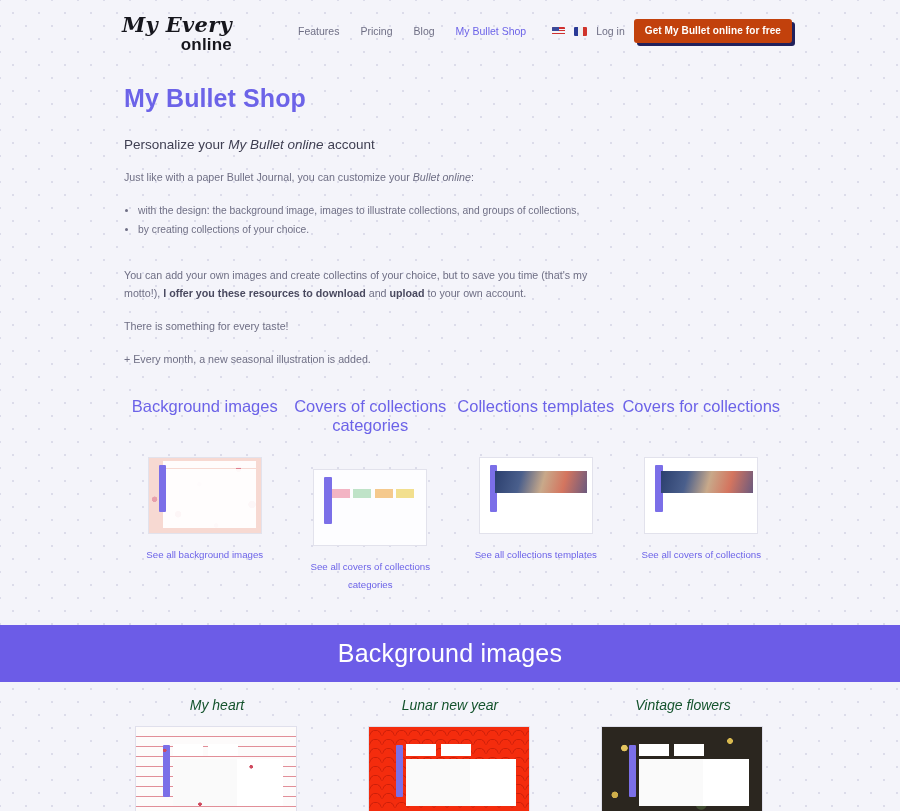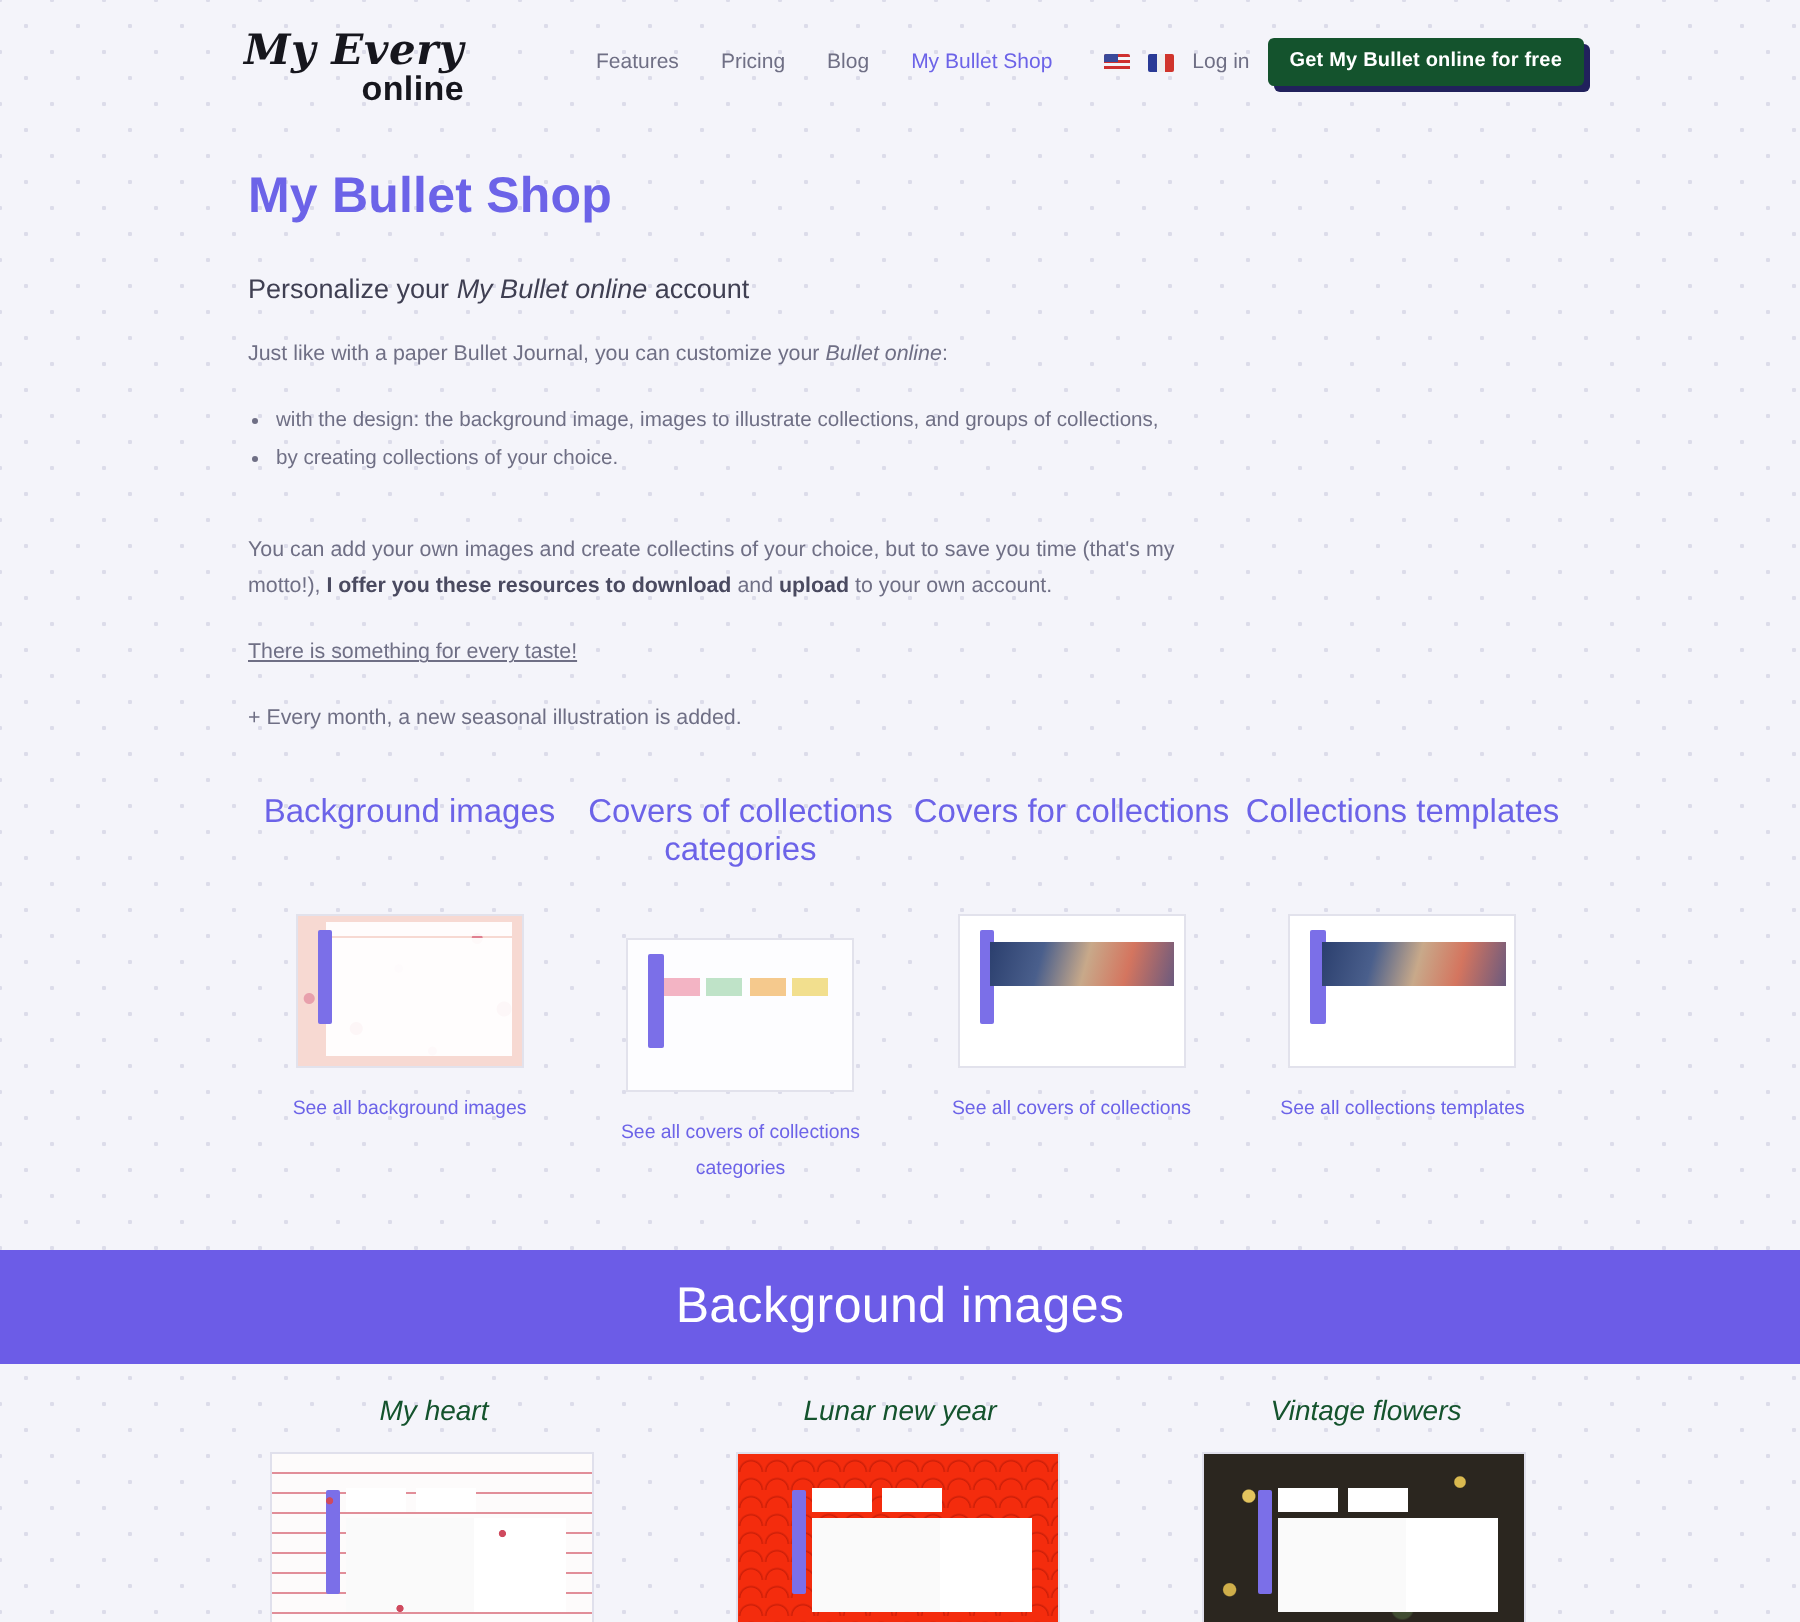--- a/index.html
+++ b/index.html
@@ -58,21 +58,21 @@
     display: flex;
     align-items: center;
     gap: 9px;
   }
   .flag { width: 13px; height: 9px; display: inline-block; border-radius: 1px; position: relative; overflow: hidden; }
   .flag-us { background: linear-gradient(to bottom, #cf3030 0 18%, #f4f4f8 18% 33%, #cf3030 33% 50%, #f4f4f8 50% 66%, #cf3030 66% 83%, #f4f4f8 83% 100%); }
   .flag-us::before { content:""; position:absolute; left:0; top:0; width:52%; height:55%; background:#3b4a9a; }
   .flag-fr { background: linear-gradient(to right, #2a3a96 0 33%, #efefef 33% 66%, #d0342c 66% 100%); }
   .login-link { font-size: 10.5px; color: #6f6f85; text-decoration: none; }
   .cta-btn {
-    background: #14532d;
+    background: #c2410c;
     color: #ffffff;
     font-size: 10px;
     font-weight: bold;
     padding: 6px 11px 7px;
     border: none;
     border-radius: 3px;
     box-shadow: 3px 3px 0 #21215c;
     cursor: pointer;
     white-space: nowrap;
     letter-spacing: .1px;
@@ -93,21 +93,21 @@
     color: #3f3f52;
     margin-bottom: 17px;
   }
   .subtitle i { font-style: italic; }
   .lead { font-size: 10.7px; color: #6f6f85; line-height: 1.5; }
   .lead i { font-style: italic; }
   .bullets { margin: 16px 0 0 14px; }
   .bullets li { font-size: 10.3px; color: #6f6f85; line-height: 1.85; list-style: disc; }
   .para { font-size: 10.7px; color: #6f6f85; line-height: 1.65; }
   .para.p1 { margin-top: 28px; max-width: 486px; }
-  .para.p2 { margin-top: 16px; text-decoration: underline; }
+  .para.p2 { margin-top: 16px; }
   .para.p3 { margin-top: 15px; }
   .para b { font-weight: bold; color: #4a4a60; }
 
   
   .cards {
     display: flex;
     padding: 28px 116px 0 122px;
     gap: 0;
   }
   .card { width: 175px; text-align: center; }
@@ -319,40 +319,40 @@
         <div class="mock-sidebar"></div>
         <div class="colhead ch1"></div>
         <div class="colhead ch2"></div>
         <div class="colhead ch3"></div>
         <div class="colhead ch4"></div>
       </div>
     </div>
     <a href="#" class="card-link">See all covers of collections categories</a>
   </div>
 
+  <div class="card c4">
+    <div class="card-title">Collections templates</div>
+    <div class="card-thumb">
+      <div class="mock photocover">
+        <div class="mock-sidebar"></div>
+        <div class="photoband"></div>
+      </div>
+    </div>
+    <a href="#" class="card-link">See all collections templates</a>
+  </div>
+
   <div class="card c3">
     <div class="card-title">Covers for collections</div>
     <div class="card-thumb">
       <div class="mock photocover">
         <div class="mock-sidebar"></div>
         <div class="photoband"></div>
       </div>
     </div>
     <a href="#" class="card-link">See all covers of collections</a>
-  </div>
-
-  <div class="card c4">
-    <div class="card-title">Collections templates</div>
-    <div class="card-thumb">
-      <div class="mock photocover">
-        <div class="mock-sidebar"></div>
-        <div class="photoband"></div>
-      </div>
-    </div>
-    <a href="#" class="card-link">See all collections templates</a>
   </div>
 
 </div>
 
 <div class="banner">
   <div class="banner-title">Background images</div>
 </div>
 
 <div class="gallery">
 

